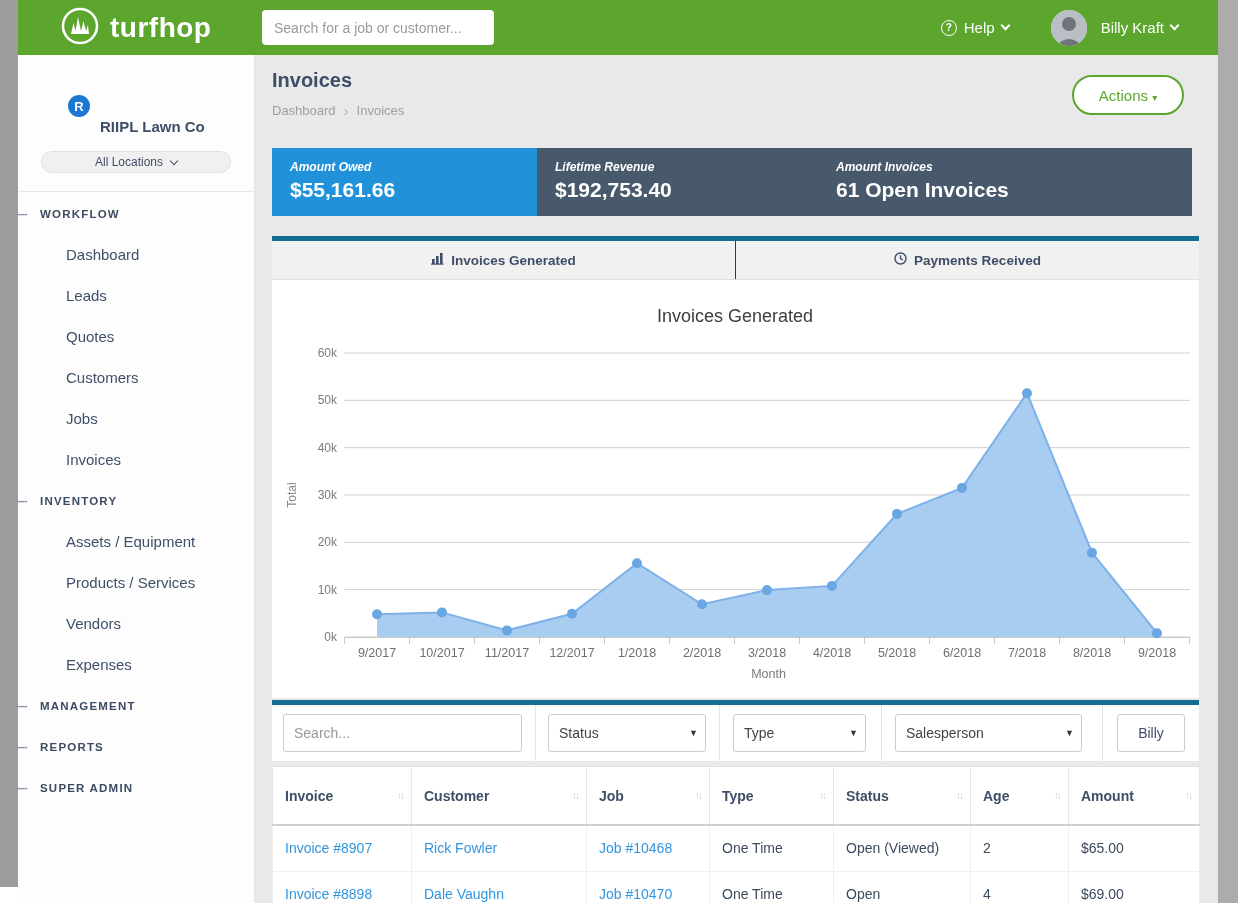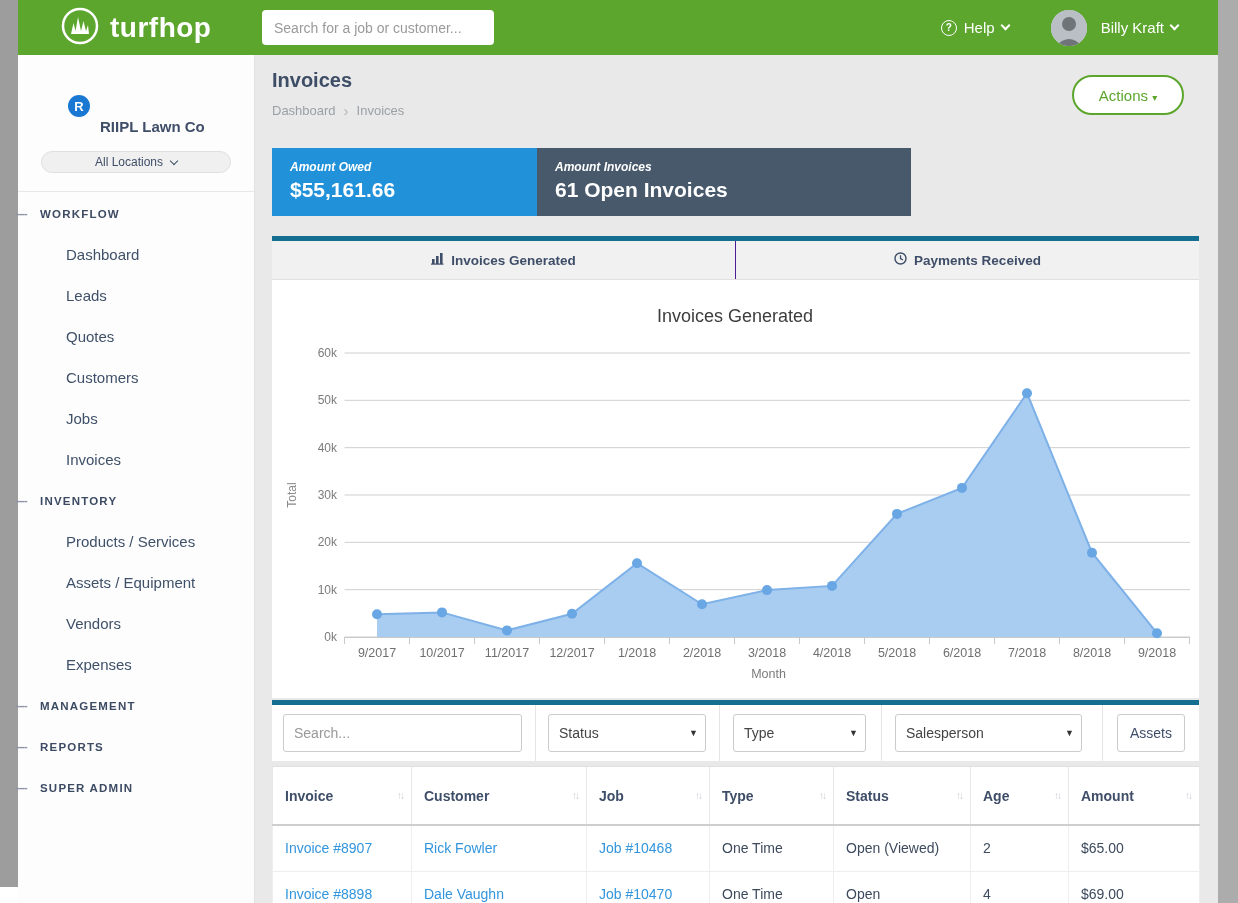--- a/index.html
+++ b/index.html
@@ -185,24 +185,24 @@
           <span class="nav-item">Jobs</span>
         </div>
       <div class="nav-row">
           <span class="nav-item">Invoices</span>
         </div>
       <div class="nav-row nav-section">
         <span class="dashes">----</span>
         <span>INVENTORY</span>
       </div>
       <div class="nav-row">
+          <span class="nav-item">Assets / Equipment</span>
+        </div>
+      <div class="nav-row">
           <span class="nav-item">Products / Services</span>
-        </div>
-      <div class="nav-row">
-          <span class="nav-item">Assets / Equipment</span>
         </div>
       <div class="nav-row">
           <span class="nav-item">Vendors</span>
         </div>
       <div class="nav-row">
           <span class="nav-item">Expenses</span>
         </div>
       <div class="nav-row nav-section">
         <span class="dashes">----</span>
         <span>MANAGEMENT</span>
@@ -228,20 +228,24 @@
       </div>
       <button class="actions-btn">
         <span>Actions</span> <span class="caret">▾</span>
       </button>
     </div>
 
     <div class="stats-row">
       <div class="stat-card c0">
         <div class="stat-label">Amount Owed</div>
         <div class="stat-value">$55,161.66</div>
+      </div>
+      <div class="stat-card c1">
+        <div class="stat-label">Lifetime Revenue</div>
+        <div class="stat-value">$192,753.40</div>
       </div>
       <div class="stat-card c2">
         <div class="stat-label">Amount Invoices</div>
         <div class="stat-value">61 Open Invoices</div>
       </div>
     </div>
 
     <div class="chart-panel">
       <div class="panel-bar"></div>
       <div class="tab-row">
@@ -356,21 +360,21 @@
         </div>
         <div class="fgroup g3">
           <span class="select-wrap sel-sales">
             <select>
               <option>Salesperson</option>
             </select>
             <span class="arrow">▼</span>
           </span>
         </div>
         <div class="fgroup g4">
-          <button class="filter-btn">Assets</button>
+          <button class="filter-btn">Billy</button>
         </div>
       </div>
     </div>
 
     <div class="table-panel">
       <table class="inv-table">
         <colgroup>
           <col class="c-invoice">
             <col class="c-customer">
             <col class="c-job">

